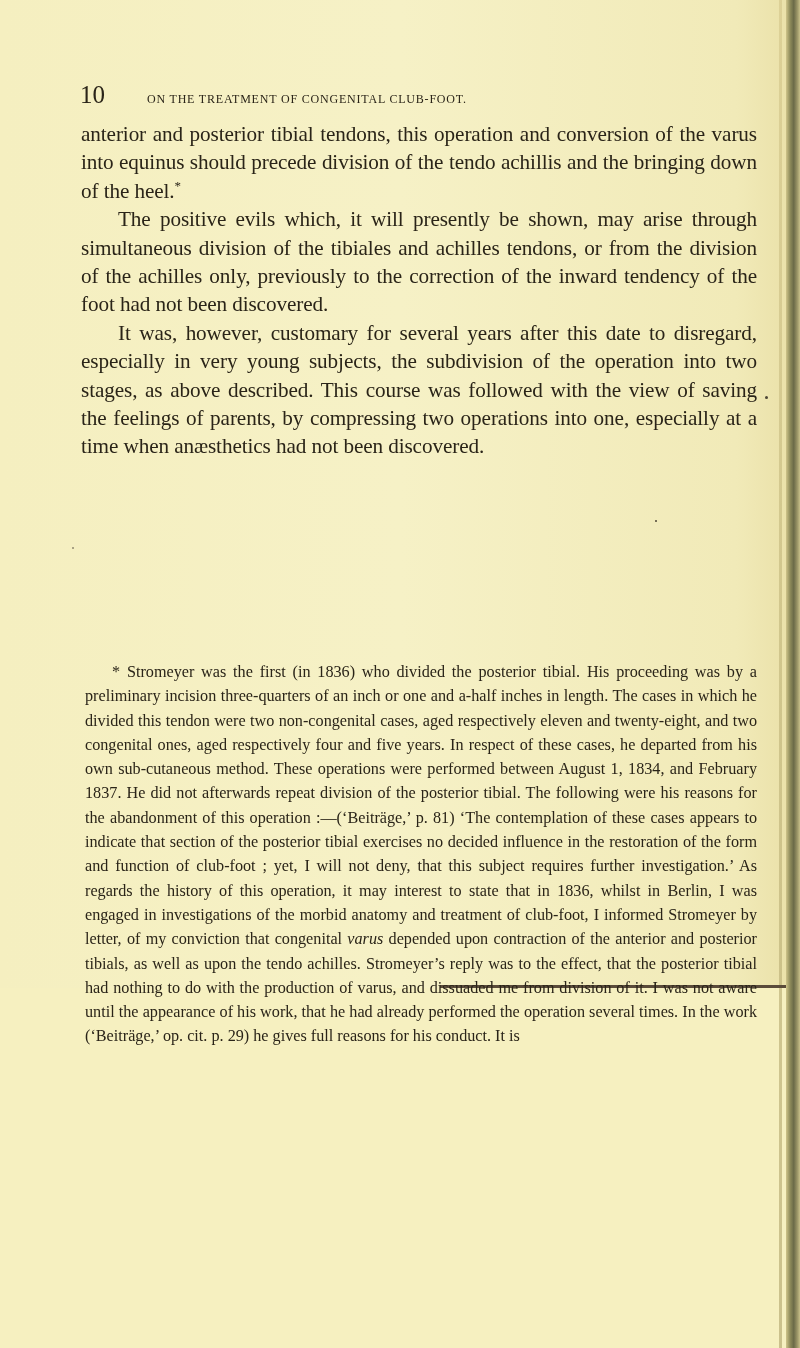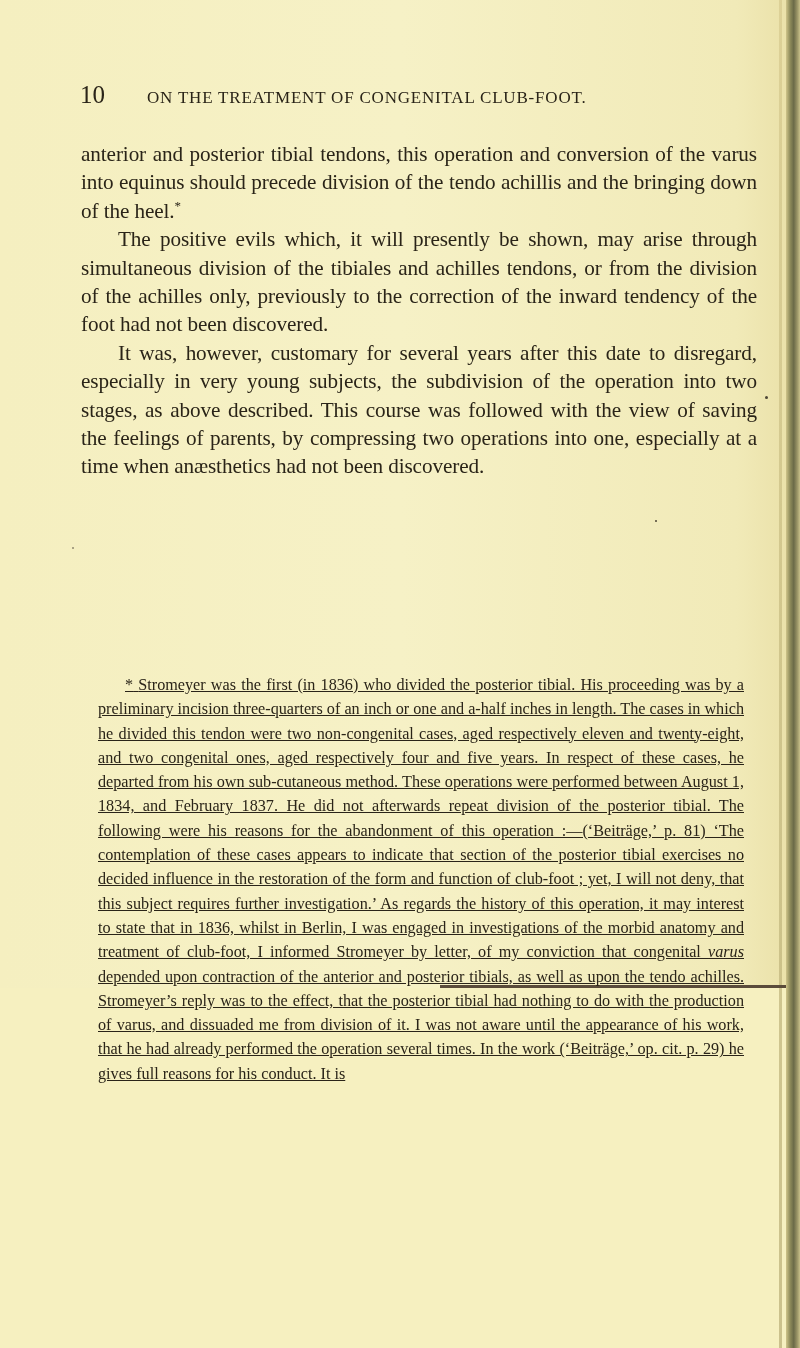--- a/index.html
+++ b/index.html
@@ -54,54 +54,52 @@
       height: 30px;
       display: flex;
       align-items: baseline;
     }
     .page-number {
       font-size: 25px;
       line-height: 30px;
       margin-right: 42px;
     }
     .running-head {
-      font-size: 17px;
+      font-size: 12px;
       letter-spacing: 0.8px;
       line-height: 30px;
     }
     .body-text {
       position: absolute;
       left: 81px;
       top: 120px;
       width: 676px;
       font-size: 21.2px;
       line-height: 28.4px;
       text-align: justify;
       letter-spacing: -0.1px;
-      margin-top: 20px;
     }
     .body-text p {
       margin: 0;
     }
     .body-text p.indent {
       text-indent: 37px;
     }
     .footnote {
       position: absolute;
       left: 85px;
       top: 660px;
       width: 672px;
       font-size: 16.2px;
       line-height: 24.3px;
       text-align: justify;
     }
     .footnote p {
-      margin: 13px;
+      margin: 0;
       text-indent: 27px;
-      text-decoration: underline;
     }
     .fn-mark {
       font-size: 13px;
       vertical-align: super;
       line-height: 0;
     }
     .speck {
       position: absolute;
       width: 3px;
       height: 3px;

